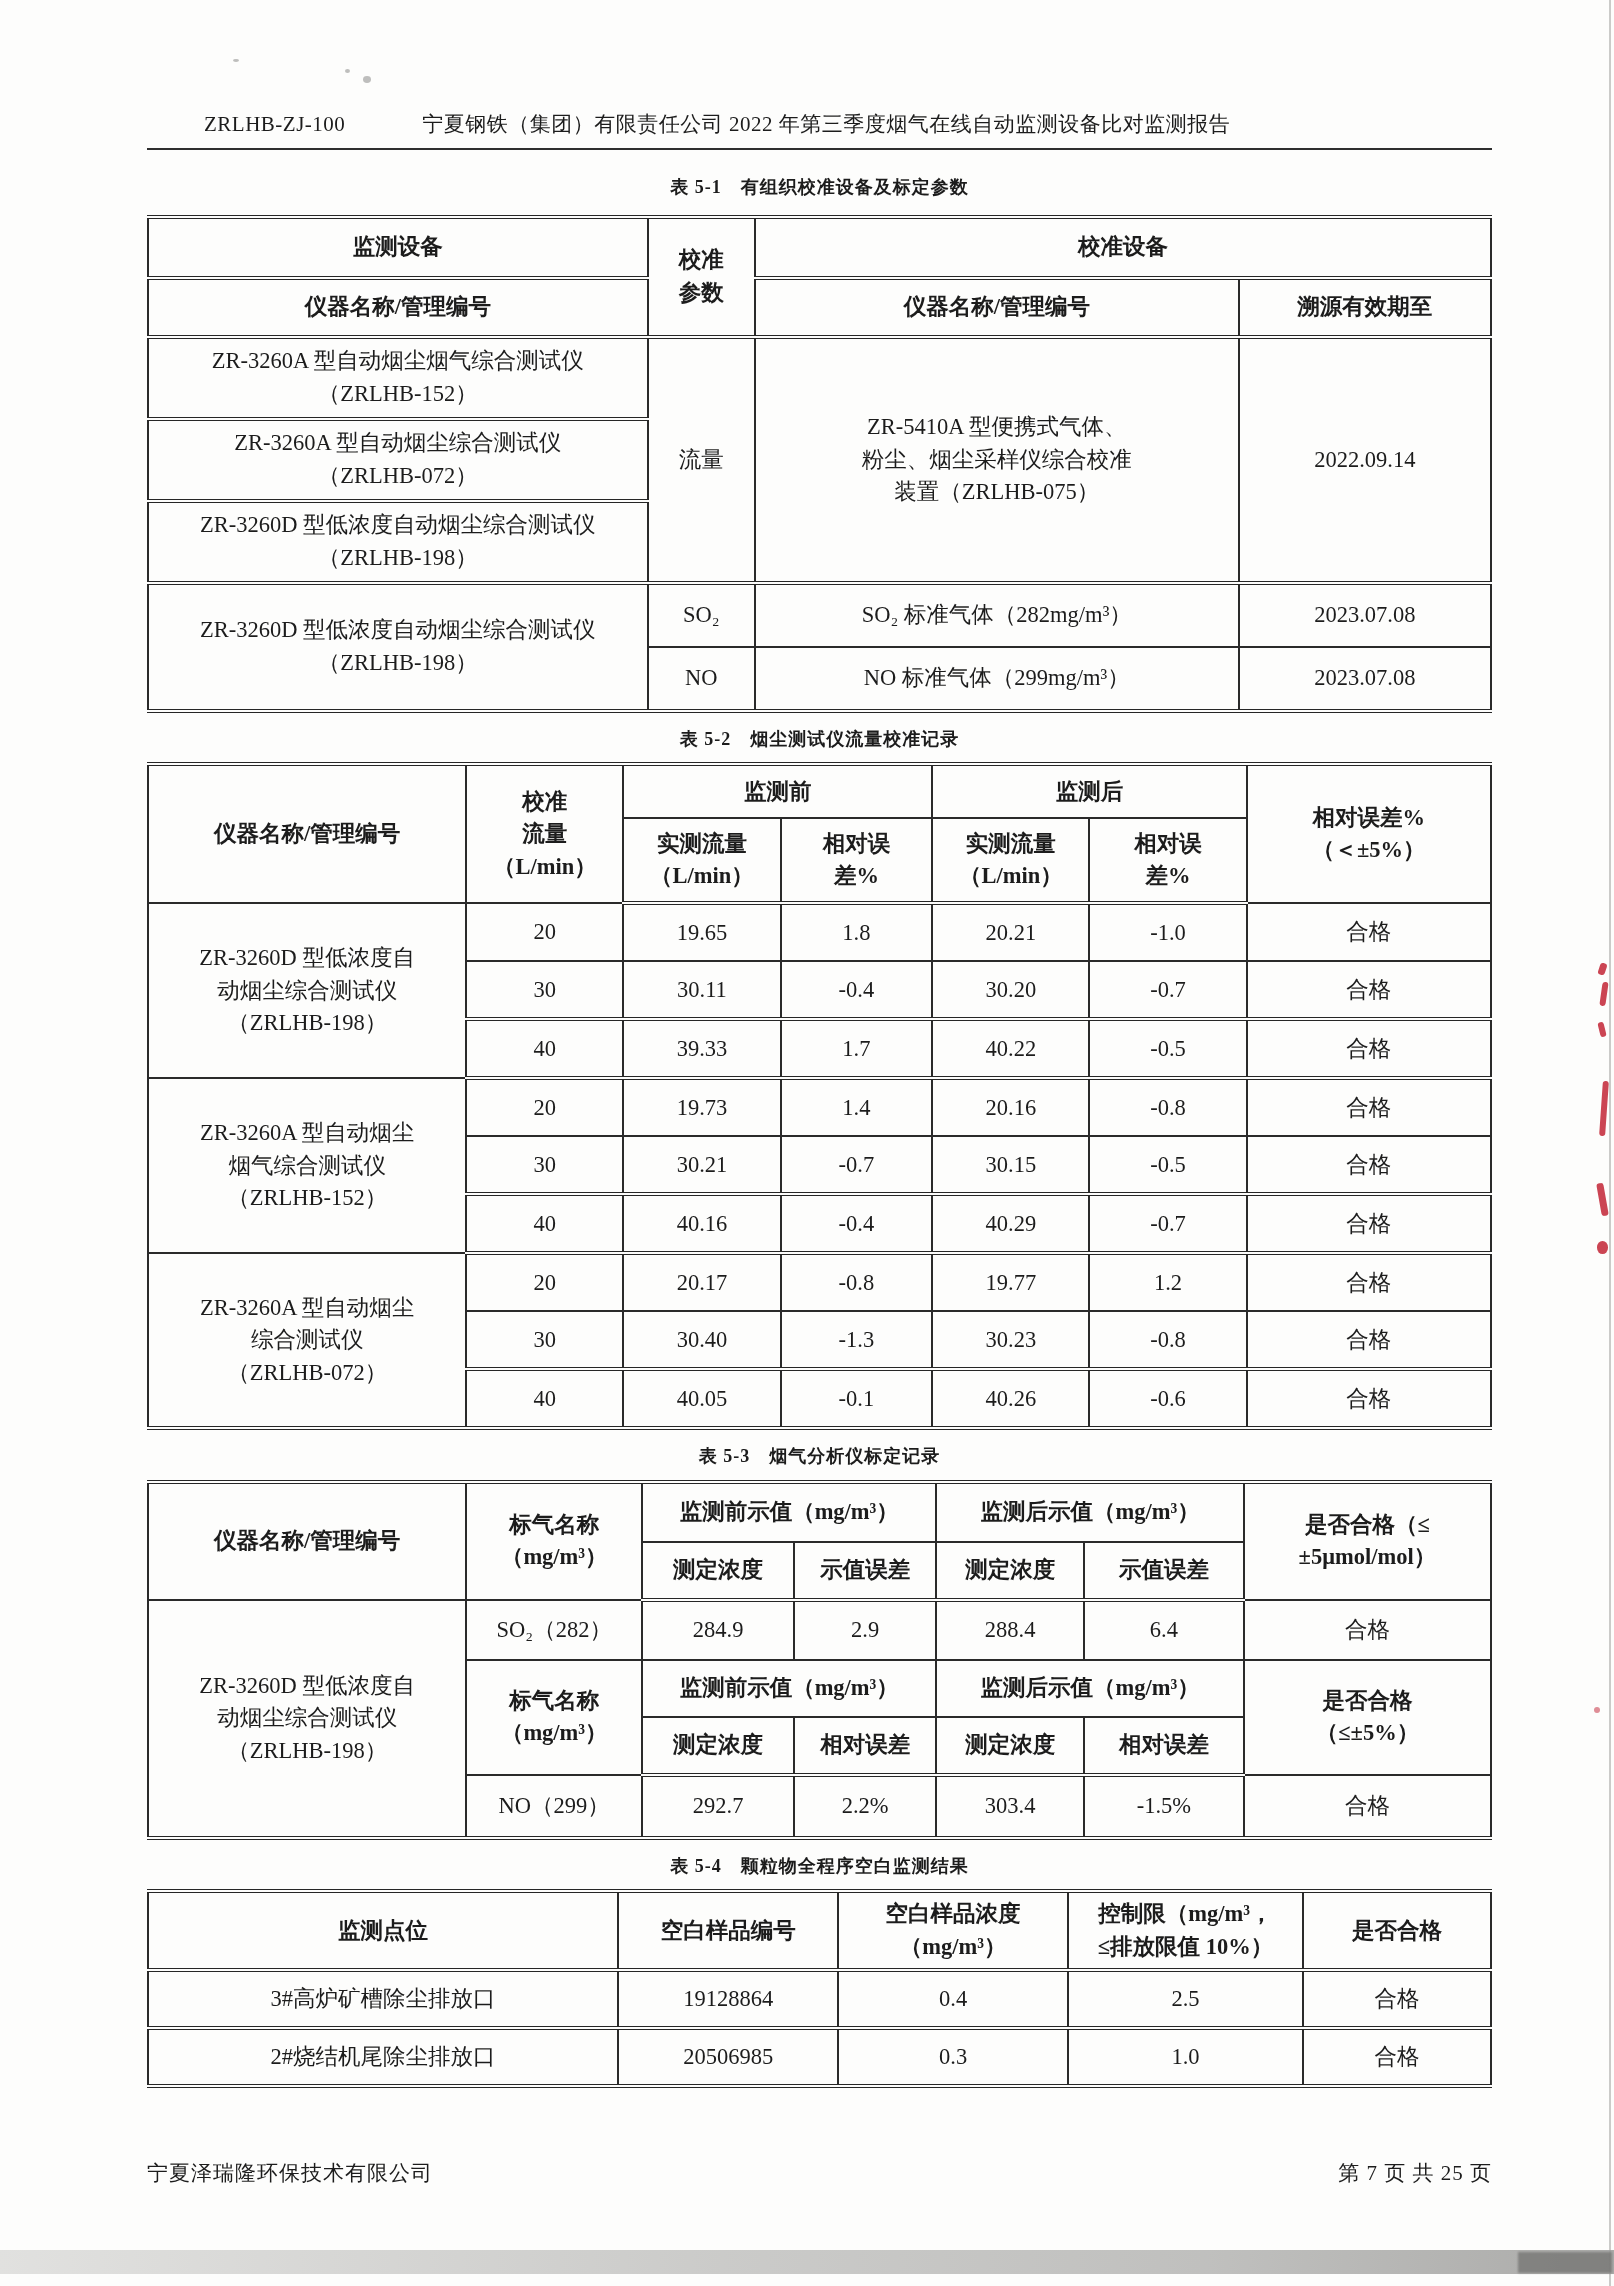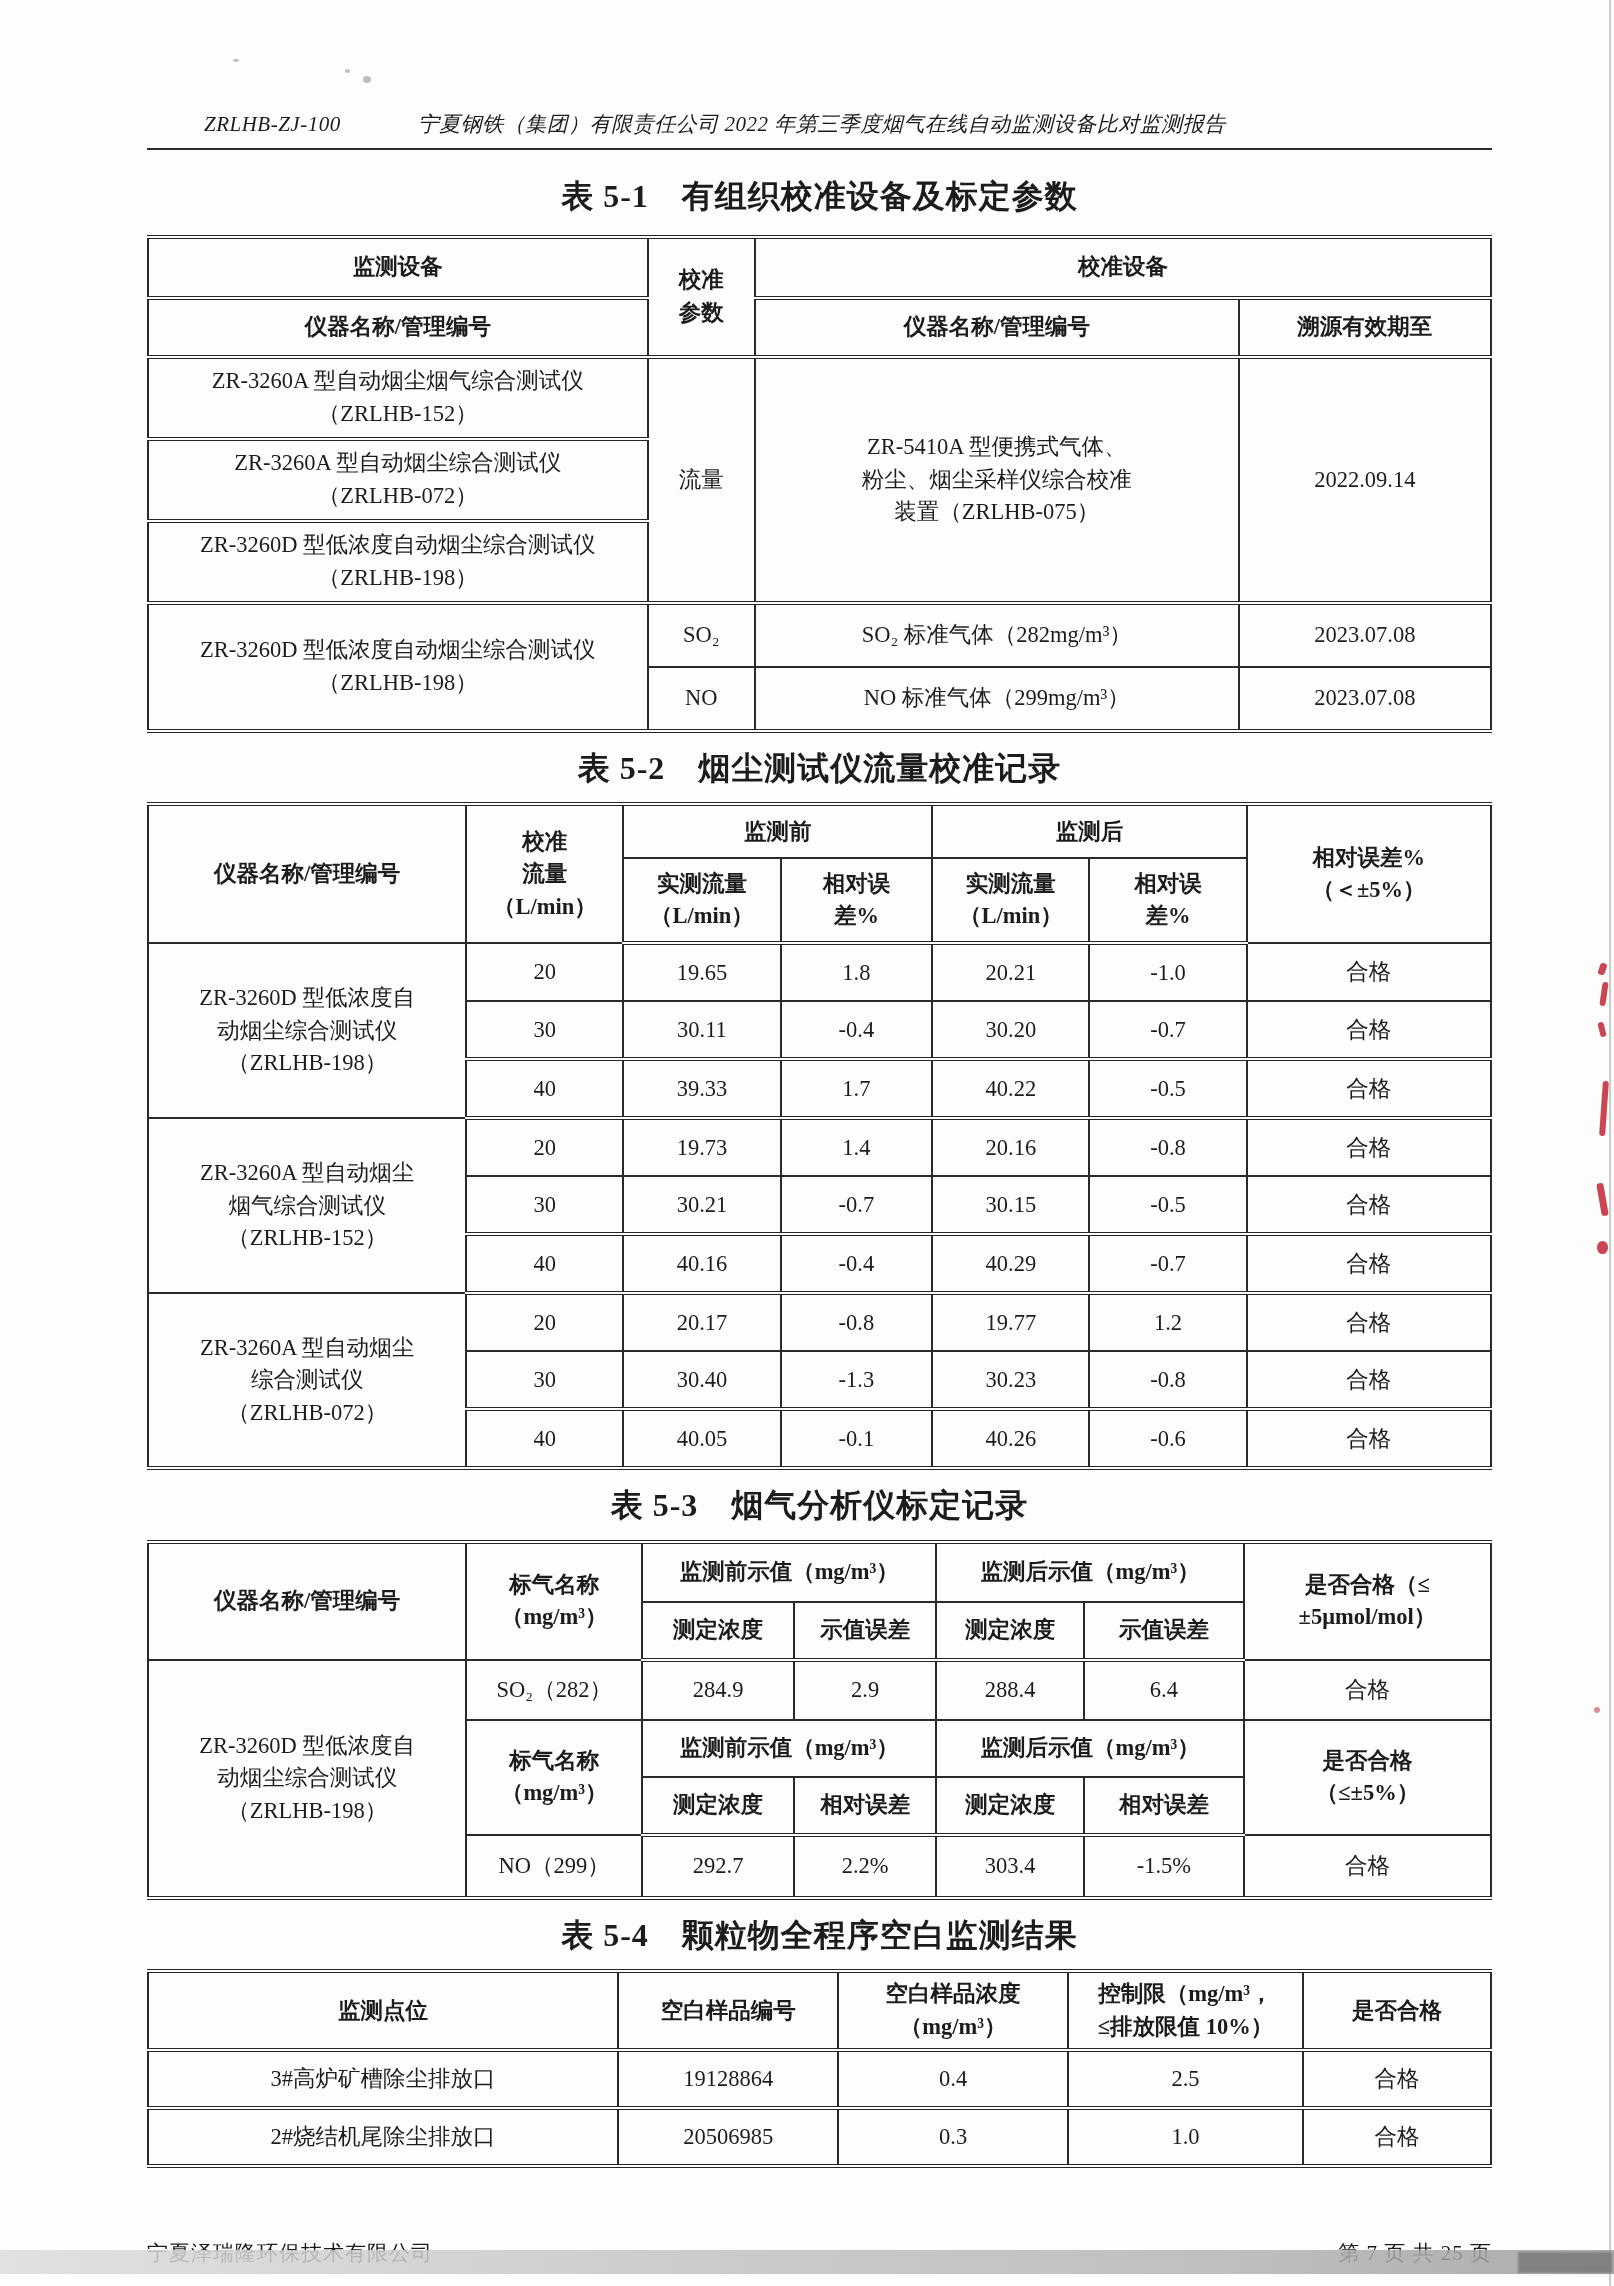--- a/index.html
+++ b/index.html
@@ -18,28 +18,27 @@
   .content {
     position:relative;
     padding:110px 122px 0 147px;
   }
   
   .doc-header {
     display:flex; align-items:baseline;
     padding:0 0 9.8px 57px;
     font-size:21px;
     border-bottom:2.9px solid #2e2e2e;
-    font-style:italic;
   }
   .doc-code { letter-spacing:0.5px; margin-right:71px; white-space:nowrap; }
   .doc-title { letter-spacing:0.5px; white-space:nowrap;margin-left:6px; }
   
   .caption {
     text-align:center; font-weight:bold;
-    font-size:32px; letter-spacing:1px;
+    font-size:18px; letter-spacing:1px;
     margin:25.5px 0 15.7px 0;
   }
   .caption.tight { margin:13.7px 0 11.8px 0; }
   
   table.doc {
     width:100%;
     border-collapse:collapse;
     table-layout:fixed;
     border-top:4.9px double #262626;
     border-bottom:4.9px double #262626;

